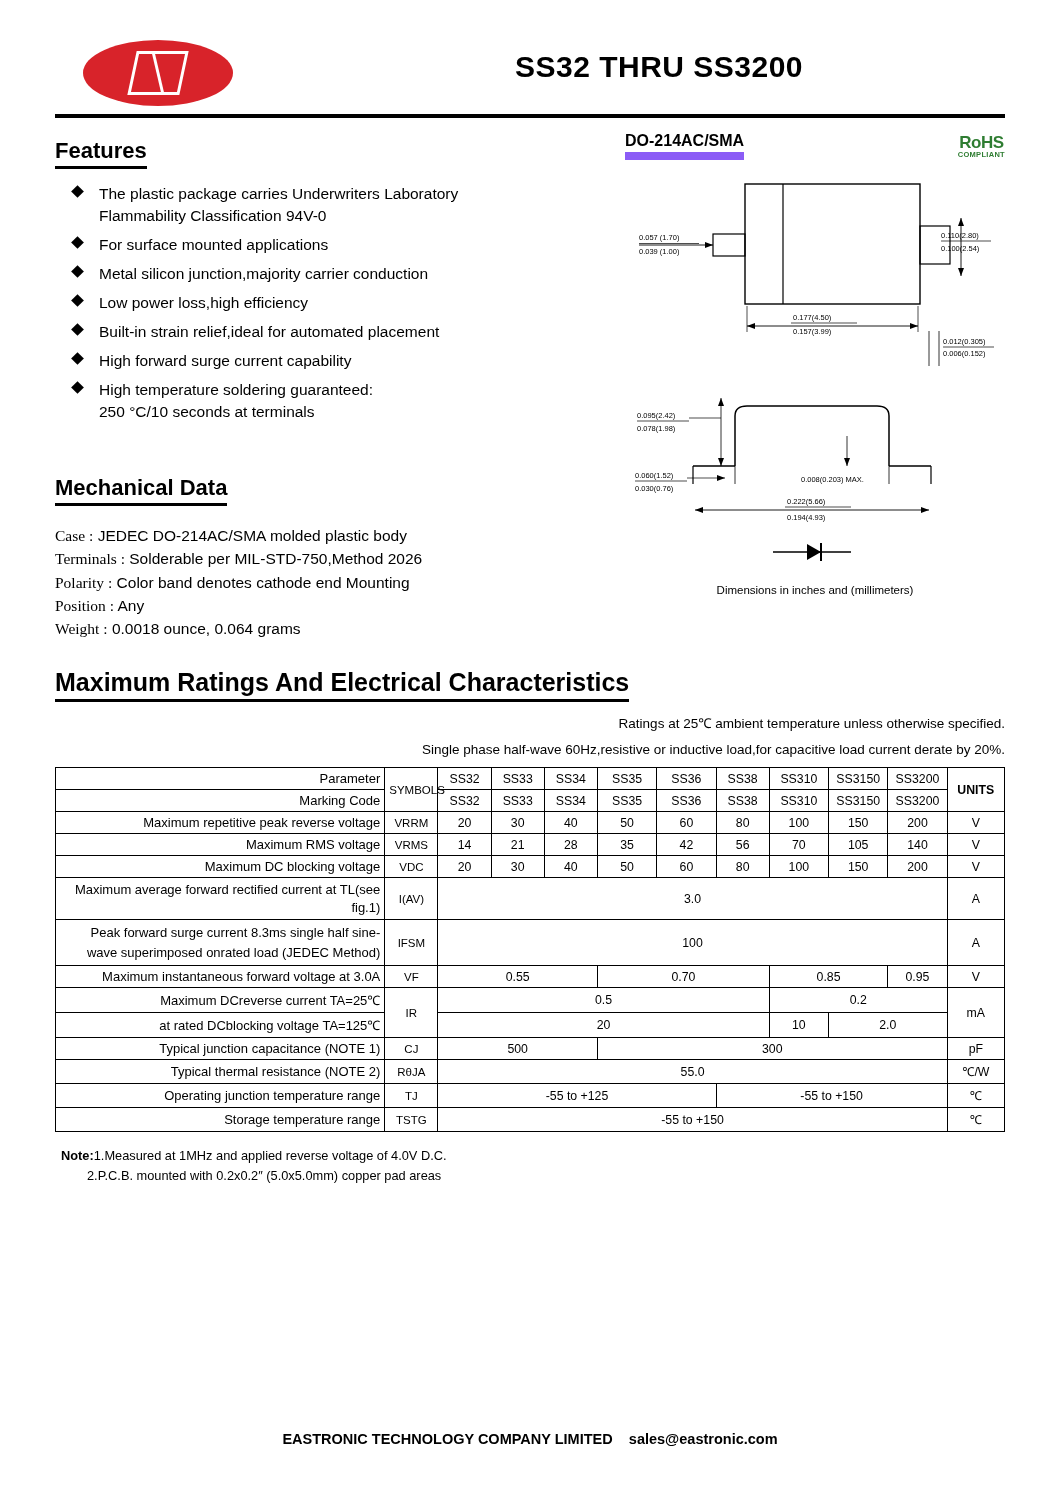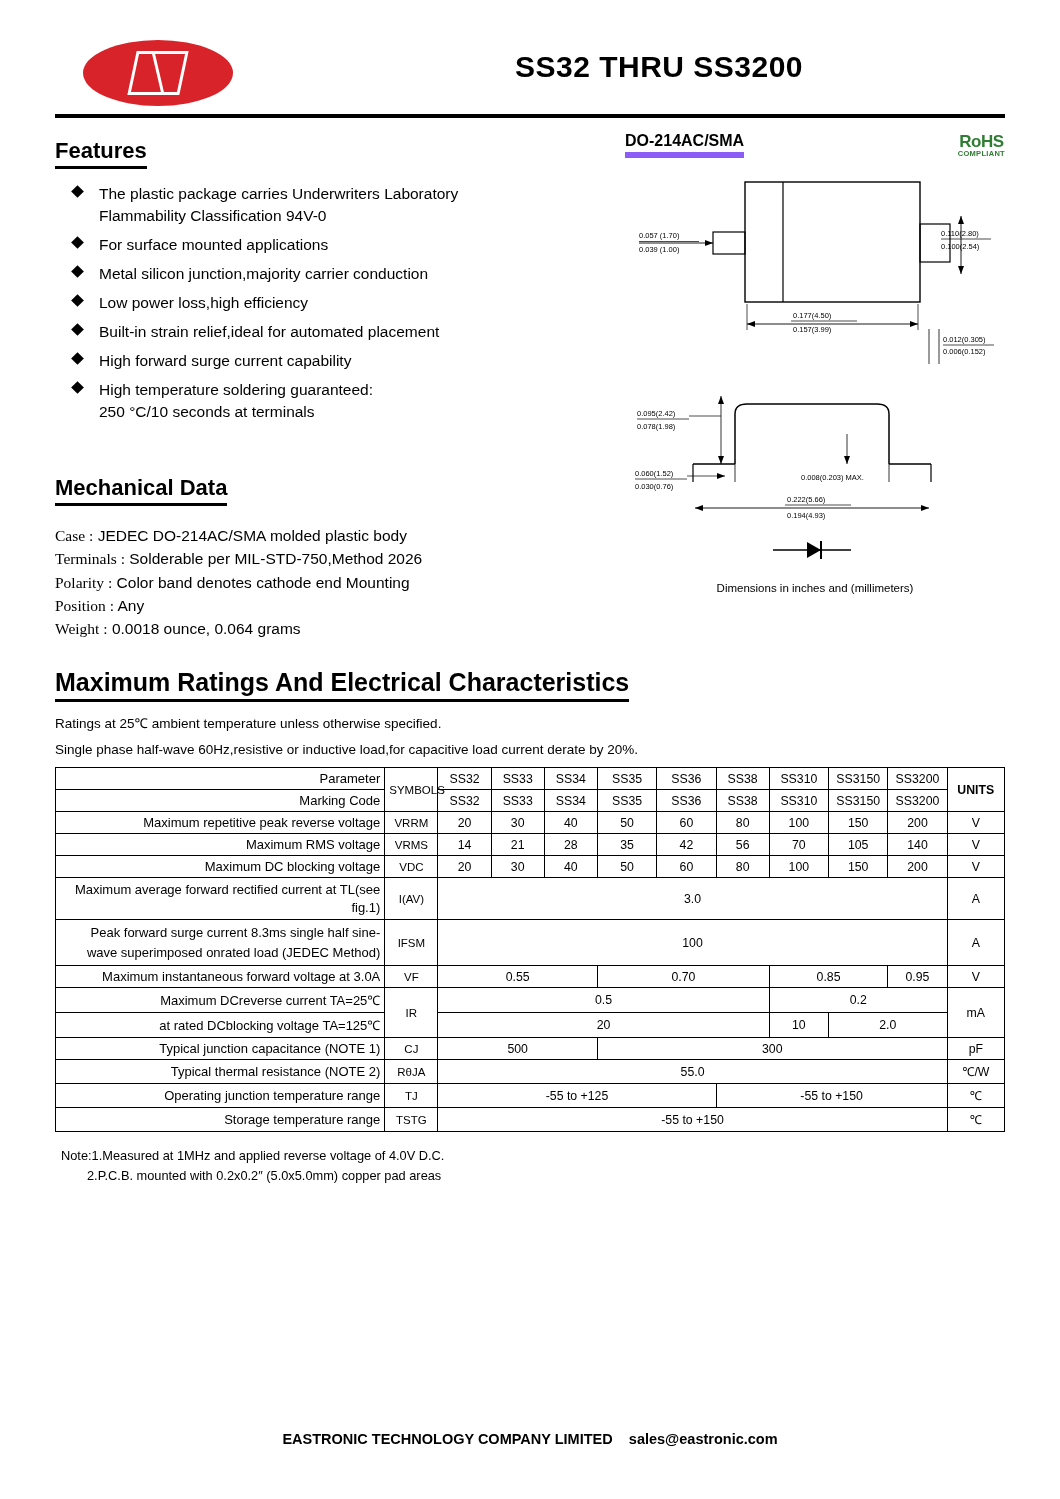--- a/index.html
+++ b/index.html
@@ -152,21 +152,21 @@
 
   
   .pkg-head {
     display: flex;
     align-items: center;
     justify-content: space-between;
   }
   .pkg-name {
     font-size: 16px;
     font-weight: bold;
-    border-bottom: 6px solid #8b5cf6;
+    border-bottom: 8px solid #8b5cf6;
     padding-bottom: 2px;
   }
   .rohs {
     text-align: center;
     line-height: 1;
   }
   .rohs .r1 {
     font-size: 17px;
     font-weight: bold;
     color: #2f7d32;
@@ -197,20 +197,21 @@
     font-weight: bold;
     display: inline-block;
     border-bottom: 3px solid #000;
     padding-bottom: 2px;
     margin: 0 0 6px 0;
   }
   .ratings-note {
     font-size: 13.5px;
     line-height: 1.45;
     margin-top: 6px;
+    text-align: right;
   }
   table.spec {
     border-collapse: collapse;
     width: 100%;
     margin-top: 8px;
     table-layout: fixed;
   }
   table.spec td, table.spec th {
     border: 1px solid #000;
     font-size: 12.3px;
@@ -226,21 +227,21 @@
   }
   table.spec td.sym {
     font-size: 11.5px;
   }
   .notes {
     margin-top: 14px;
     font-size: 12.8px;
     line-height: 1.5;
     padding-left: 6px;
   }
-  .notes b { font-weight: normal; }
+  .notes b { font-weight: bold; }
   .notes .indent { padding-left: 26px; display: block; }
 
   .footer {
     position: absolute;
     left: 0;
     right: 0;
     bottom: 52px;
     text-align: center;
     font-size: 14.5px;
     font-weight: bold;

